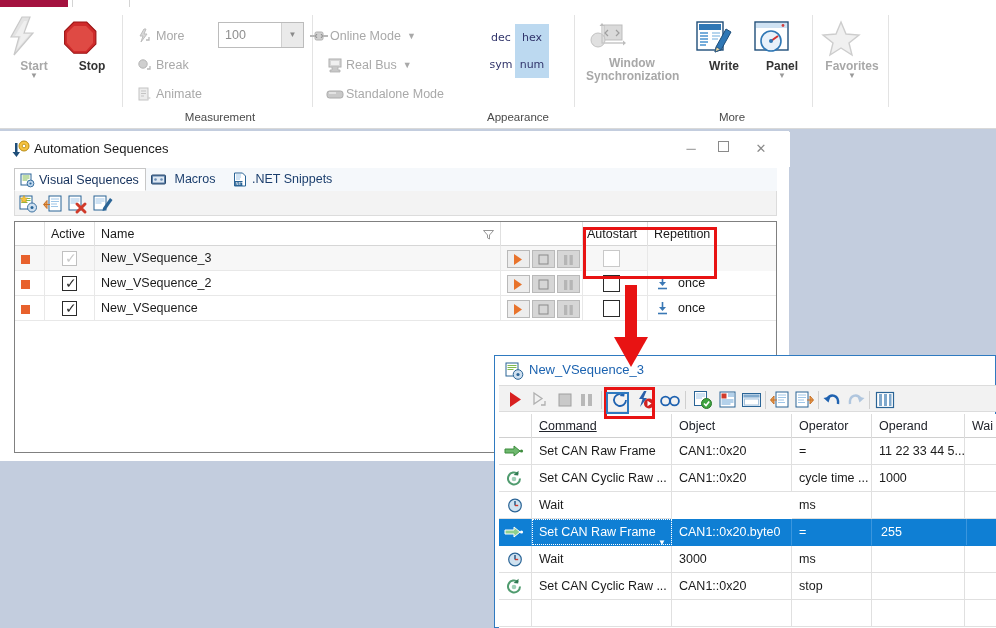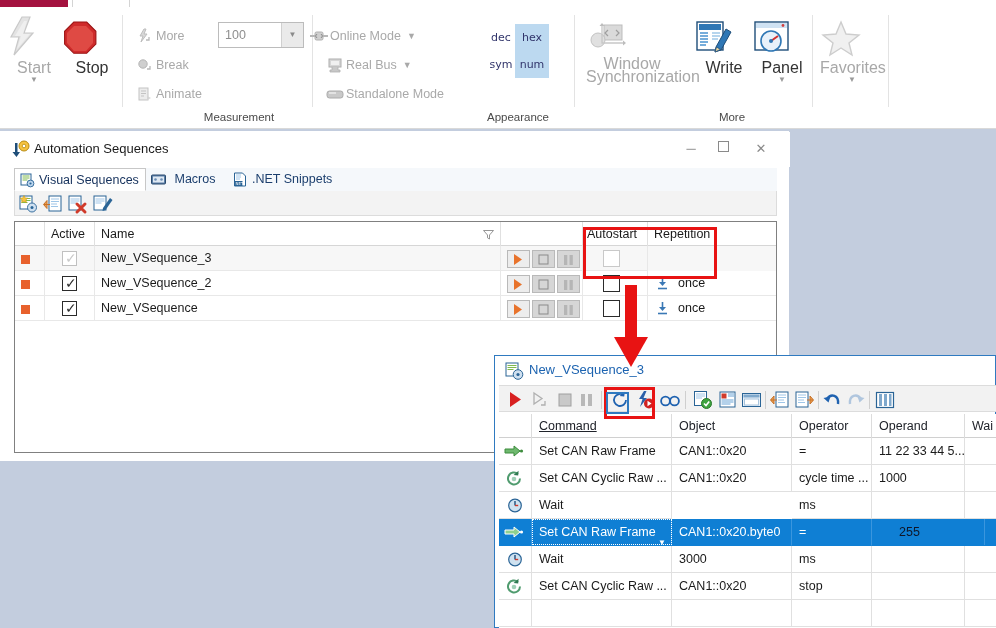--- a/index.html
+++ b/index.html
@@ -41,21 +41,21 @@
   .ribbon-inner { position: relative; width: 100%; height: 100%; }
   .grp-label {
     position: absolute; bottom: 5px; font-size: 11.5px; color: #4a4a4a;
     text-align: center;
   }
   .vsep { position: absolute; width: 1px; background: #e3e3e3; }
 
   .bigbtn {
     position: absolute; width: 64px; text-align: center; top: 8px;
   }
-  .bigbtn .lbl { font-size: 16px; color: #333; margin-top: 2px; }
+  .bigbtn .lbl { font-size: 12px; color: #333; margin-top: 2px; font-weight: bold; }
   .bigbtn .lbl.dim { color: #a8a8a8; }
   .bigbtn .caret { font-size: 8px; color: #9a9a9a; line-height: 6px; }
 
   .smallitem {
     position: absolute; height: 24px; line-height: 24px;
     font-size: 12.5px; color: #a9a9a9; white-space: nowrap;
   }
   .smallitem .ico { display: inline-block; width: 22px; vertical-align: middle; text-align: center; }
   .smallitem .txt { vertical-align: middle; }
   .smallitem .dd { color: #a9a9a9; font-size: 9px; margin-left: 6px; }
@@ -358,21 +358,21 @@
           <svg width="42" height="38" viewBox="0 0 42 38">
             <path d="M21 3 L26 15 L39 16 L29 24 L32 36 L21 29 L10 36 L13 24 L3 16 L16 15 Z" fill="#f0f0f0" stroke="#cdcdcd" stroke-width="1.4"></path>
           </svg>
         </span>
         <div class="lbl dim">Favorites</div>
         <div class="caret">▼</div>
       </div>
 
       <div class="vsep" style="left:888px;top:8px;height:92px;"></div>
 
-      <div class="grp-label" style="left:132px;width:214px;margin-top:35px;">Measurement</div>
+      <div class="grp-label" style="left:113px;width:214px;margin-top:35px;">Measurement</div>
       <div class="grp-label" style="left:466px;width:104px;">Appearance</div>
       <div class="grp-label" style="left:576px;width:312px;">More</div>
     </div>
   </div>
 
   <div class="backdrop-gray"></div>
 
   <div class="aswin">
 
     <div class="aswin-title">
@@ -788,21 +788,21 @@
             </svg>
           </span>
         </div>
         <div class="cg-cell" style="left:33px;width:140px;color:#ffffff;">
           <span>Set CAN Raw Frame</span>
           <span class="ddcaret">▼</span>
         </div>
         <div class="focusbox" style="width:140px;"></div>
         <div class="cg-cell" style="left:173px;width:120px;color:#ffffff;">CAN1::0x20.byte0</div>
         <div class="cg-cell" style="left:293px;width:80px;color:#ffffff;">=</div>
-        <div class="cg-cell" style="left:393px;width:93px;color:#0f172a;">255</div>
+        <div class="cg-cell" style="left:375px;width:93px;color:#ffffff;">255</div>
         <div class="cg-cell" style="left:466px;width:40px;border-right:none;color:#ffffff;"></div>
       </div>
 
       <div class="cg-row" style="top:132px;">
         <div class="cg-iconcell">
           <span style="position:absolute;left:8px;top:5px;">
             <svg width="16" height="16" viewBox="0 0 16 16">
               <circle cx="8" cy="8.5" r="6.3" fill="#cfe2f0" stroke="#2a6496" stroke-width="1.2"></circle>
               <path d="M8 8.5 V4" stroke="#1f4e79" stroke-width="1.4"></path>
               <path d="M8 8.5 h3.2" stroke="#d03a2a" stroke-width="1.4"></path>

